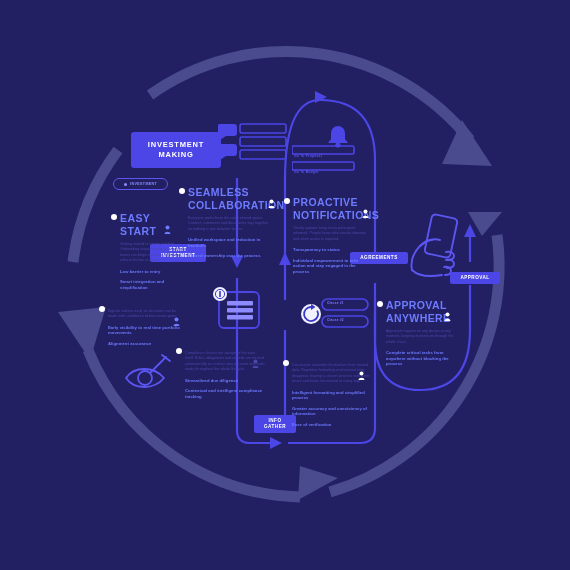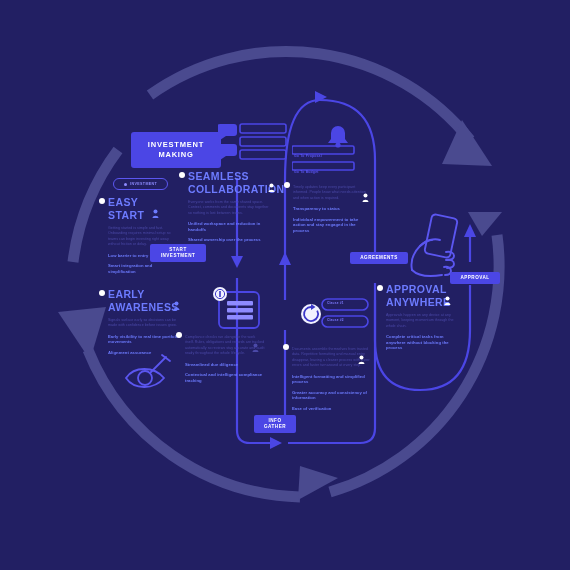--- a/index.html
+++ b/index.html
@@ -2,21 +2,21 @@
 <html><head>
 <meta charset="utf-8">
 <style>
   html,body{margin:0;padding:0;background:#221f63;}
   #stage{position:relative;width:570px;height:570px;background:#221f63;overflow:hidden;
          font-family:"Liberation Sans",sans-serif;text-decoration:underline;}
   .abs{position:absolute;}
   svg{display:block;}
 
   
-  .sec{position:absolute;}
+  .sec{position:absolute;margin-top:16px;}
   .sec h3{margin:0;font-size:10.5px;line-height:12.5px;font-weight:bold;color:#6d7bff;
           letter-spacing:.4px;text-transform:uppercase;white-space:pre-line;}
   .sec .dot{position:absolute;left:-9px;top:2px;width:6px;height:6px;border-radius:50%;
             background:#ffffff;}
   .sec p.body{margin:5px 0 0 0;font-size:3.6px;line-height:5.4px;color:#4b49a8;
               letter-spacing:.05px;}
   .sec p.hi{margin:5px 0 0 0;font-size:4.2px;line-height:5.6px;color:#6d7bff;font-weight:bold;
             letter-spacing:.05px;}
   .hicon{display:inline-block;width:7px;height:9px;vertical-align:-1px;margin-left:3px;}
 
@@ -172,21 +172,21 @@
   <div class="pill" style="left:150px;top:244px;width:44px;white-space:pre-line">START
 INVESTMENT</div>
 
   <div class="pill" style="left:350px;top:252px;width:46px">AGREEMENTS</div>
 
   <div class="pill" style="left:450px;top:272px;width:38px">APPROVAL</div>
 
   <div class="pill" style="left:254px;top:415px;width:30px;white-space:pre-line">INFO
 GATHER</div>
 
-  <div class="sec" style="left:108px;top:196px;width:72px">
+  <div class="sec" style="left:120px;top:196px;width:72px">
     <span class="dot"></span>
     <h3>EASY
 START</h3>
     <svg class="hicon" style="position:absolute;left:41px;top:13px" viewBox="0 0 8 10">
       <circle cx="4" cy="2.6" r="2.3" fill="#6d7bff"></circle>
       <path d="M0.6,10 C0.6,6.6 7.4,6.6 7.4,10 Z" fill="#6d7bff"></path>
     </svg>
     <p class="body">Getting started is simple and fast. Onboarding requires minimal setup so teams can begin investing right away without friction or delay.</p>
     <p class="hi">Low barrier to entry</p>
     <p class="hi">Smart integration and simplification</p>
@@ -200,33 +200,33 @@
       <circle cx="4" cy="2.6" r="2.3" fill="#ffffff"></circle>
       <path d="M0.6,10 C0.6,6.6 7.4,6.6 7.4,10 Z" fill="#ffffff"></path>
     </svg>
     <p class="body">Everyone works from the same shared space. Context, comments and documents stay together so nothing is lost between teams.</p>
     <p class="hi">Unified workspace and reduction in handoffs</p>
     <p class="hi">Shared ownership over the process</p>
   </div>
 
   <div class="sec" style="left:293px;top:180px;width:76px">
     <span class="dot"></span>
+    <h3>PROACTIVE
+NOTIFICATIONS</h3>
     <svg class="hicon" style="position:absolute;left:66px;top:13px" viewBox="0 0 8 10">
       <circle cx="4" cy="2.6" r="2.3" fill="#ffffff"></circle>
       <path d="M0.6,10 C0.6,6.6 7.4,6.6 7.4,10 Z" fill="#ffffff"></path>
     </svg>
     <p class="body">Timely updates keep every participant informed. People know what needs attention and when action is required.</p>
     <p class="hi">Transparency to status</p>
     <p class="hi">Individual empowerment to take action and stay engaged in the process</p>
   </div>
 
   <div class="sec" style="left:108px;top:288px;width:72px">
     <span class="dot"></span>
-    <h3>EARLY
-AWARENESS</h3>
     <svg class="hicon" style="position:absolute;left:62px;top:13px" viewBox="0 0 8 10">
       <circle cx="4" cy="2.6" r="2.3" fill="#6d7bff"></circle>
       <path d="M0.6,10 C0.6,6.6 7.4,6.6 7.4,10 Z" fill="#6d7bff"></path>
     </svg>
     <p class="body">Signals surface early so decisions can be made with confidence before issues grow.</p>
     <p class="hi">Early visibility to real time portfolio movements</p>
     <p class="hi">Alignment assurance</p>
   </div>
 
   <div class="sec" style="left:185px;top:330px;width:80px">

